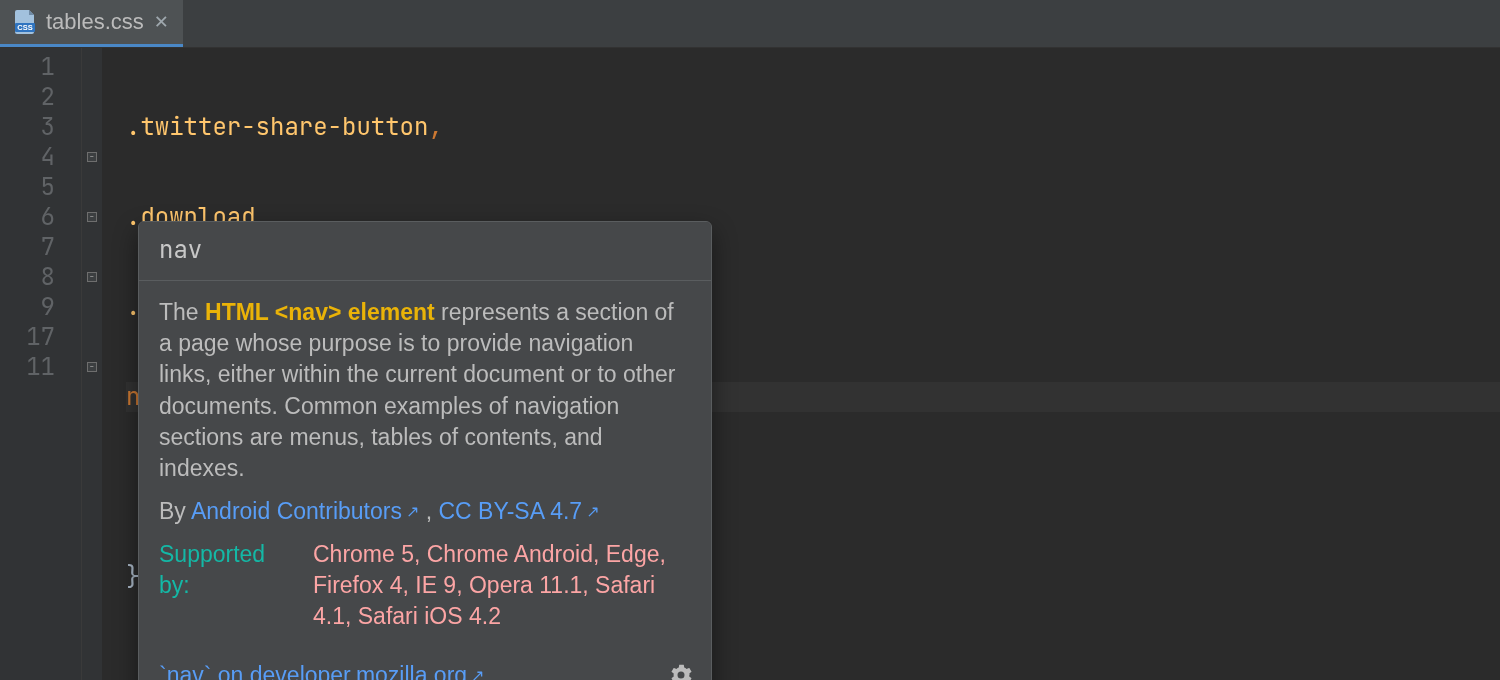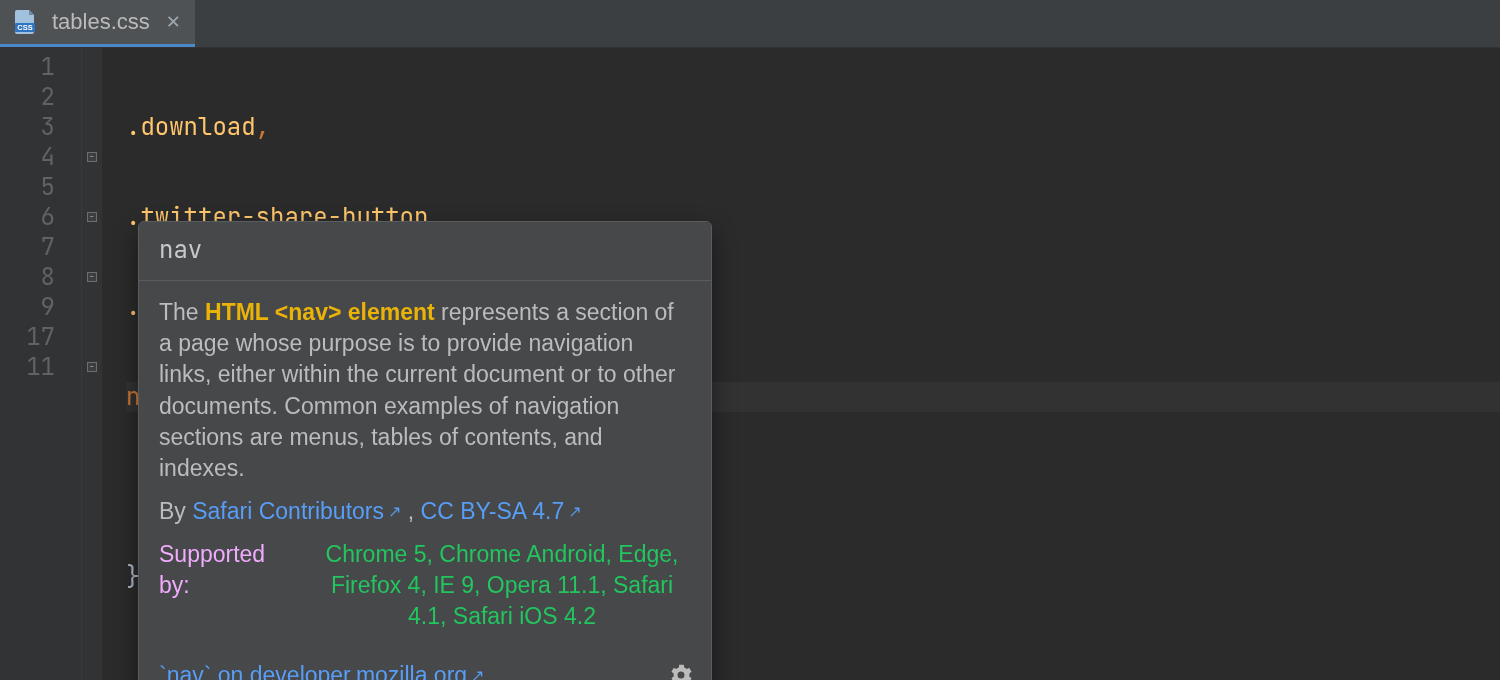--- a/index.html
+++ b/index.html
@@ -15,21 +15,21 @@
   .tab-bar {
     height: 48px;
     background: #3c3f41;
     display: flex;
     align-items: stretch;
     border-bottom: 1px solid #323232;
   }
   .tab {
     display: flex;
     align-items: center;
-    gap: 16px;
+    gap: 10px;
     padding: 0 14px;
     background: #4e5254;
     color: #bbbbbb;
     font-size: 22px;
     position: relative;
     border-bottom: 3px solid #4a88c7;
     cursor: pointer;
   }
   .tab .close {
     font-size: 18px;
@@ -140,22 +140,22 @@
     vertical-align: 2px;
     color:#589df6;
   }
   .supported {
     display: flex;
     gap: 26px;
     color: #9d9e9f;
     margin-bottom: 14px;
     margin-top: 6px;
   }
-  .supported .lab { color: #f0abfc; width: 128px; }
-  .supported .vals { color: #22c55e; flex:1;text-align:center; }
+  .supported .lab { color: #14b8a6; width: 128px; }
+  .supported .vals { color: #fca5a5; flex:1; }
   .doc-popup .footer {
     display: flex;
     align-items: center;
     justify-content: space-between;
     padding: 0 18px 16px 20px;
   }
   .gear {
     color: #9d9e9f;
     cursor: pointer;
   }
@@ -210,41 +210,41 @@
         <span class="fold-marker">−</span>
       </div>
     <div class="fh"></div>
       <div class="fh"></div>
     <div class="fh">
         <span class="fold-marker">−</span>
       </div>
   </div>
 
   <div class="code">
+    <div class="row"><span class="selclass">.twitter-share-button</span><span class="punct">,</span></div>
     <div class="row"><span class="selclass">.download</span><span class="punct">,</span></div>
-    <div class="row"><span class="selclass">.twitter-share-button</span><span class="punct">,</span></div>
     <div class="row"><span class="selclass">.github-ribbon</span><span class="punct">,</span></div>
     <div class="row current"><span class="kw">nav</span> <span class="brace">{</span></div>
     <div class="row"></div>
     <div class="row"><span class="brace">}</span></div>
     <div class="row"></div>
     
     
     
     
   </div>
 
   <div class="doc-popup">
     <div class="title">nav</div>
     <div class="body">
       <p>
         <span>The </span><b>HTML &lt;nav&gt; element</b><span> represents a section of a page whose purpose is to provide navigation links, either within the current document or to other documents. Common examples of navigation sections are menus, tables of contents, and indexes.</span>
       </p>
       <p>
-        <span>By </span><a href="#"><span>Safari Contributors</span><span class="ext">↗</span></a><span> , </span><a href="#"><span>CC BY-SA 4.7</span><span class="ext">↗</span></a>
+        <span>By </span><a href="#"><span>Android Contributors</span><span class="ext">↗</span></a><span> , </span><a href="#"><span>CC BY-SA 4.7</span><span class="ext">↗</span></a>
       </p>
       <div class="supported">
         <div class="lab">Supported by:</div>
         <div class="vals">Chrome 5, Chrome Android, Edge, Firefox 4, IE 9, Opera 11.1, Safari 4.1, Safari iOS 4.2</div>
       </div>
     </div>
     <div class="footer">
       <a href="#"><span>`nav` on developer.mozilla.org</span><span class="ext">↗</span></a>
       <span class="gear">
         <svg width="24" height="24" viewBox="0 0 24 24" fill="none">

